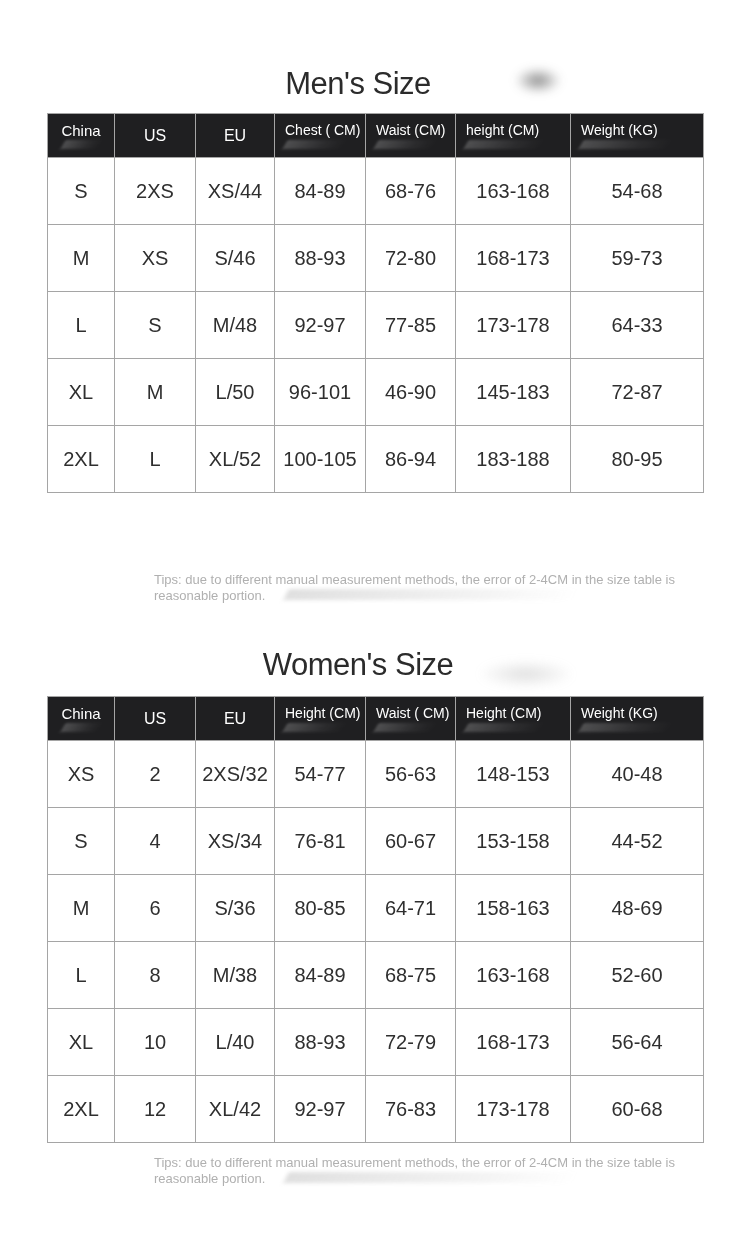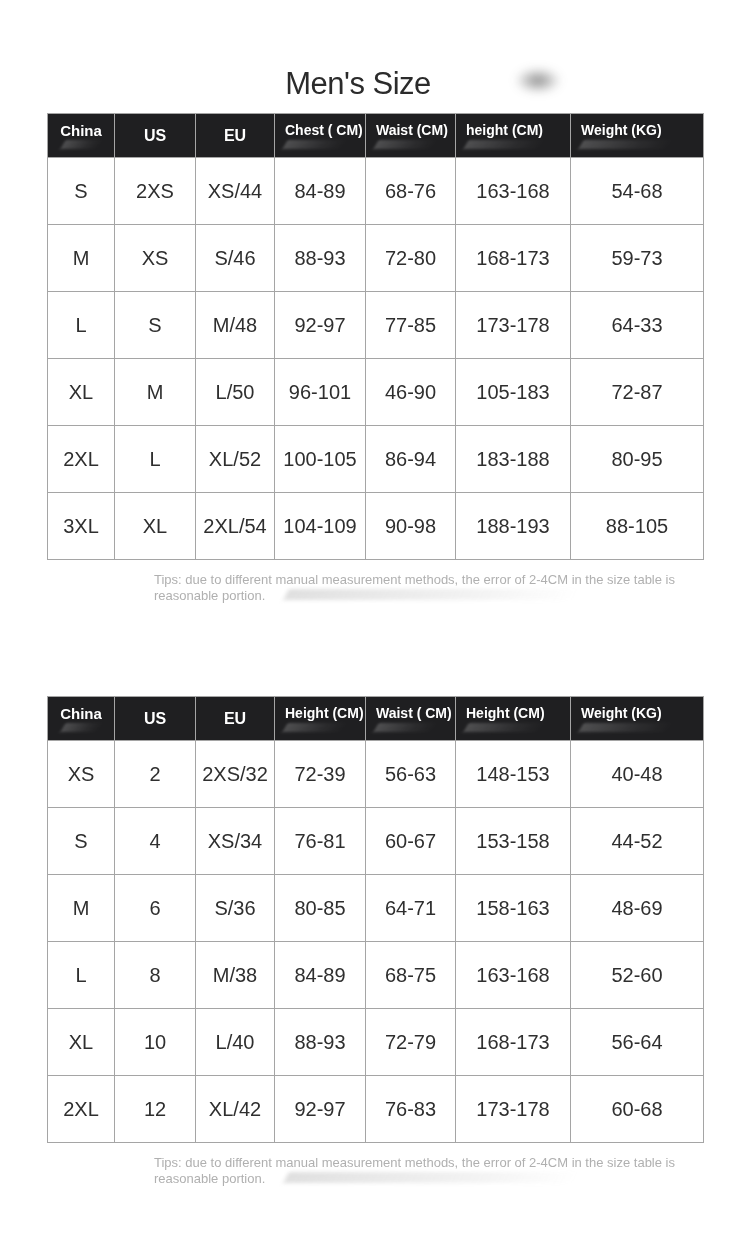--- a/index.html
+++ b/index.html
@@ -54,21 +54,21 @@
   .size-table th.hc-1,.size-table th.hc-2{font-size:16px;}
   .size-table th.hc-3,.size-table th.hc-4,.size-table th.hc-5,.size-table th.hc-6{
     font-size:14px;text-align:left;padding-left:10px;
   }
   .size-table td{
     height:67px;
     font-size:20px;color:var(--cell-text,#2f2f2f);
     text-align:center;vertical-align:middle;
     background:#ffffff;
   }
-  .h-label{display:block;font-weight:bold;}
+  .h-label{display:block;}
   .smudge{
     display:block;height:9px;margin-top:2px;width:72%;
     background:linear-gradient(100deg,rgba(255,255,255,0.22),rgba(255,255,255,0.06) 65%,rgba(255,255,255,0));
     filter:blur(1.5px);transform:skewX(-30deg);
   }
   th.hc-0 .smudge{width:55%;margin:1px auto 0;}
   
   .tips{
     position:absolute;left:154px;width:520px;
     color:var(--tips-color,#b0b0b0);
@@ -160,50 +160,45 @@
           <td>77-85</td>
           <td>173-178</td>
           <td>64-33</td>
         </tr>
         <tr>
           <td>XL</td>
           <td>M</td>
           <td>L/50</td>
           <td>96-101</td>
           <td>46-90</td>
-          <td>105-183</td>
+          <td>145-183</td>
           <td>72-87</td>
         </tr>
         <tr>
           <td>2XL</td>
           <td>L</td>
           <td>XL/52</td>
           <td>100-105</td>
           <td>86-94</td>
           <td>183-188</td>
           <td>80-95</td>
         </tr>
-        <tr>
-          <td>3XL</td>
-          <td>XL</td>
-          <td>2XL/54</td>
-          <td>104-109</td>
-          <td>90-98</td>
-          <td>188-193</td>
-          <td>88-105</td>
-        </tr>
       </tbody>
     </table>
 
   <div class="tips men">
     <div class="tips-line">Tips: due to different manual measurement methods, the error of 2-4CM in the size table is</div>
     <div class="tips-line">reasonable portion.</div>
     <i class="tips-smudge"></i>
   </div>
 
+  <h2 class="sec-title women">
+    <span>Women's Size</span>
+    <i class="title-smudge women"></i>
+  </h2>
 
   <table class="size-table women">
       <colgroup>
         <col>
         <col>
         <col>
         <col>
         <col>
         <col>
         <col>
@@ -236,21 +231,21 @@
             <span class="h-label">Weight (KG)</span>
             <i class="smudge"></i>
           </th>
         </tr>
       </thead>
       <tbody>
         <tr>
           <td>XS</td>
           <td>2</td>
           <td>2XS/32</td>
-          <td>72-39</td>
+          <td>54-77</td>
           <td>56-63</td>
           <td>148-153</td>
           <td>40-48</td>
         </tr>
         <tr>
           <td>S</td>
           <td>4</td>
           <td>XS/34</td>
           <td>76-81</td>
           <td>60-67</td>

